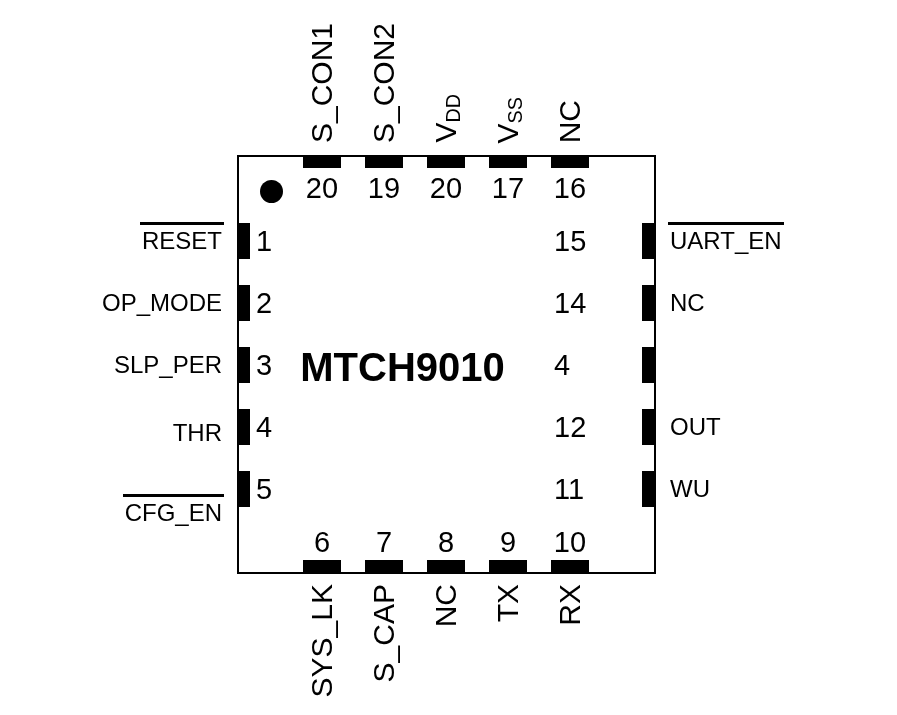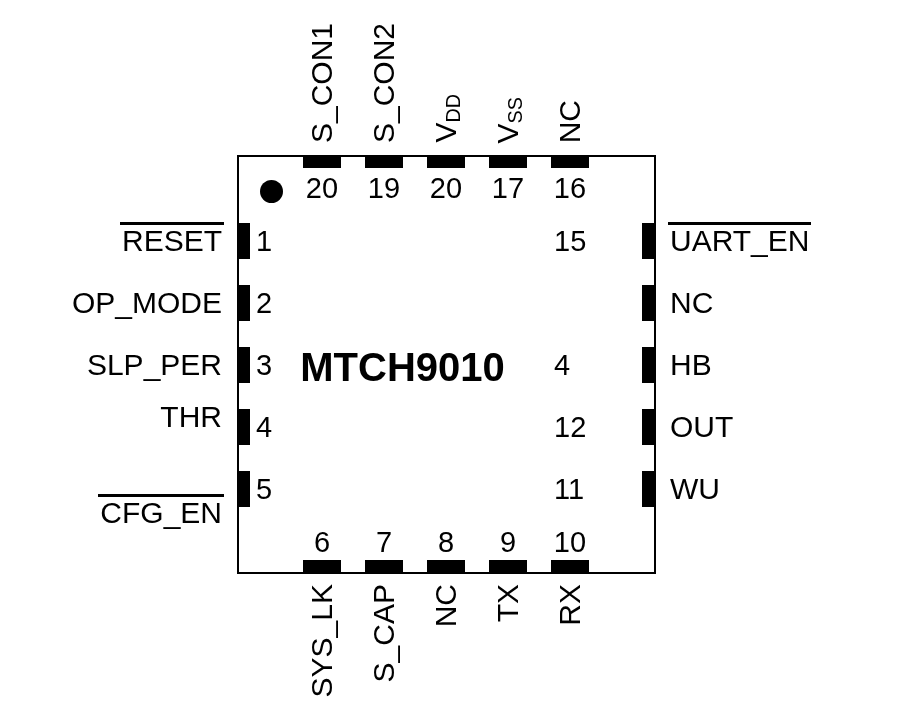--- a/index.html
+++ b/index.html
@@ -44,21 +44,21 @@
     position: absolute;
     font-size: 29px;
     line-height: 34px;
   }
   .num.t, .num.b { width: 64px; text-align: center; }
   .num.l { left: 256px; width: 80px; text-align: left; }
   .num.r { left: 554px; width: 80px; }
 
   .lbl {
     position: absolute;
-    font-size: 30px;
+    font-size: 24px;
     line-height: 34px;
     white-space: nowrap;
   }
   .lbl.l { left: 30px; width: 192px; text-align: right; }
   .lbl.r { left: 670px; width: 215px; text-align: left; }
 
   .vlbl {
     position: absolute;
     writing-mode: vertical-rl;
     transform: rotate(180deg);
@@ -111,37 +111,37 @@
 
   <div class="num l" style="top:224px;">1</div>
   <div class="num l" style="top:286px;">2</div>
   <div class="num l" style="top:348px;">3</div>
   <div class="num l" style="top:410px;">4</div>
   <div class="num l" style="top:472px;">5</div>
 
   <div class="lbl l" style="top:224px;"><span class="sig overline">RESET</span></div>
   <div class="lbl l" style="top:286px;"><span class="sig">OP_MODE</span></div>
   <div class="lbl l" style="top:348px;"><span class="sig">SLP_PER</span></div>
-  <div class="lbl l" style="top:400px;"><span class="sig">THR</span></div>
+  <div class="lbl l" style="top:416px;"><span class="sig">THR</span></div>
   <div class="lbl l" style="top:496px;"><span class="sig overline">CFG_EN</span></div>
 
   <div class="pad v" style="left:642px; top:223px;"></div>
   <div class="pad v" style="left:642px; top:285px;"></div>
   <div class="pad v" style="left:642px; top:347px;"></div>
   <div class="pad v" style="left:642px; top:409px;"></div>
   <div class="pad v" style="left:642px; top:471px;"></div>
 
   <div class="num r" style="top:224px;">15</div>
+  <div class="num r" style="top:286px;">14</div>
   <div class="num r" style="top:348px;">4</div>
   <div class="num r" style="top:410px;">12</div>
   <div class="num r" style="top:472px;">11</div>
 
   <div class="lbl r" style="top:224px;"><span class="sig overline">UART_EN</span></div>
   <div class="lbl r" style="top:286px;"><span class="sig">NC</span></div>
-  <div class="lbl r" style="top:348px;"><span class="sig">HB</span></div>
   <div class="lbl r" style="top:410px;"><span class="sig">OUT</span></div>
   <div class="lbl r" style="top:472px;"><span class="sig">WU</span></div>
 
   <div class="pad h" style="left:303px; top:560px;"></div>
   <div class="pad h" style="left:365px; top:560px;"></div>
   <div class="pad h" style="left:427px; top:560px;"></div>
   <div class="pad h" style="left:489px; top:560px;"></div>
   <div class="pad h" style="left:551px; top:560px;"></div>
 
   <div class="num b" style="left:290px; top:525px;">6</div>

